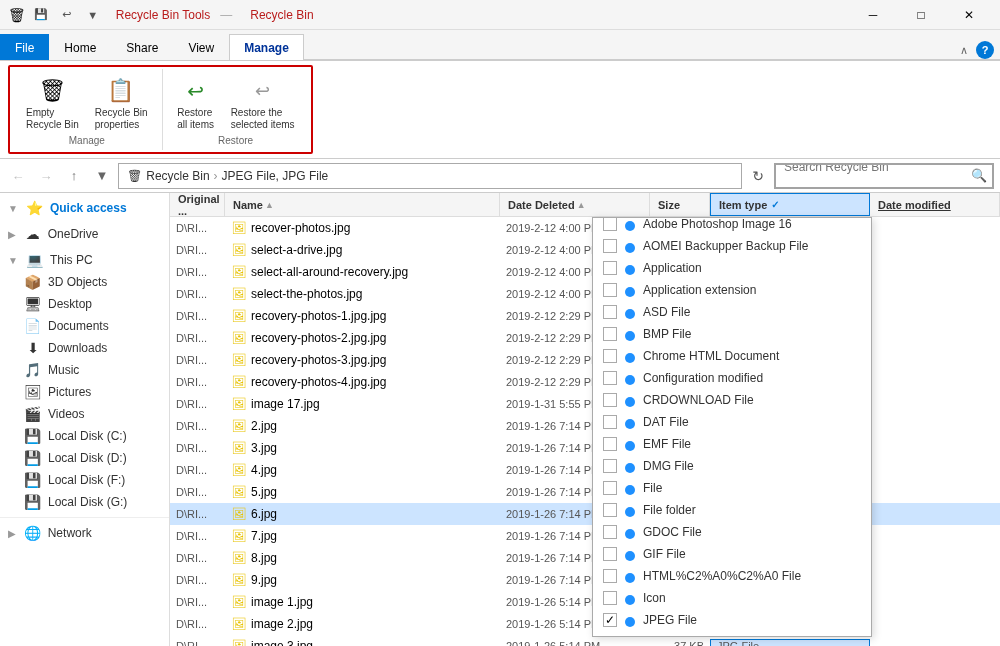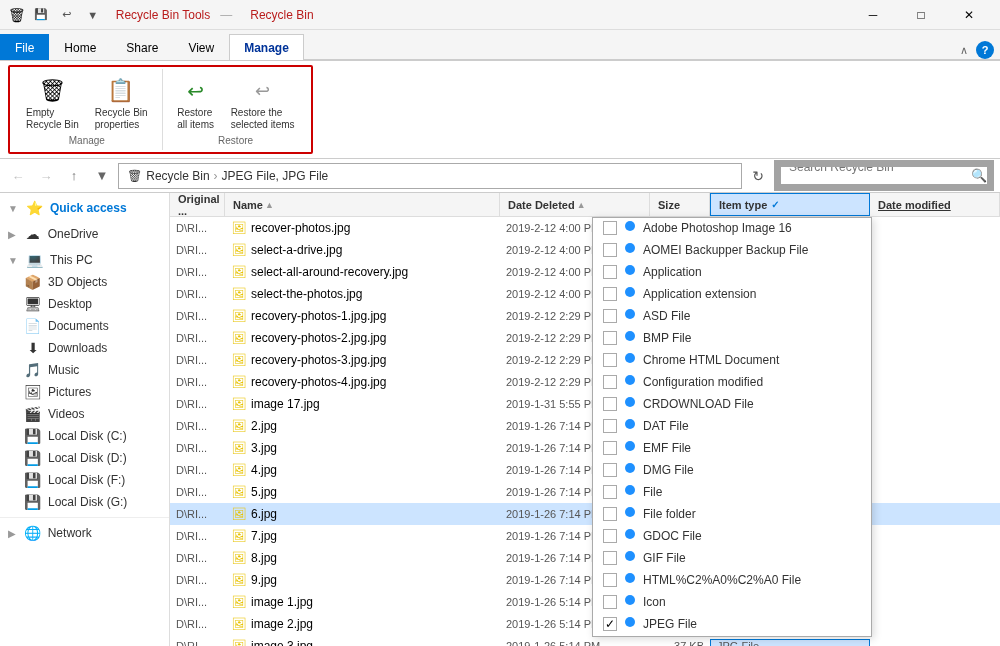--- a/index.html
+++ b/index.html
@@ -28,21 +28,21 @@
     .ribbon-item .ri-icon { width: 32px; height: 32px; display: flex; align-items: center; justify-content: center; font-size: 22px; }
     .ribbon-item .ri-label { font-size: 10px; text-align: left; color: #333; line-height: 1.2; }
 
     
     .address-bar { display: flex; align-items: center; height: 34px; background: white; border-bottom: 1px solid #ccc; padding: 0 6px; gap: 4px; }
     .nav-btn { width: 24px; height: 24px; border: 1px solid transparent; background: transparent; cursor: pointer; display: flex; align-items: center; justify-content: center; font-size: 13px; color: #666; border-radius: 2px; }
     .nav-btn.disabled { opacity: 0.4; cursor: default; }
     .breadcrumb { flex: 1; display: flex; align-items: center; height: 26px; border: 1px solid #aaa; background: white; padding: 0 8px; font-size: 12px; color: #333; gap: 4px; }
     .breadcrumb-sep { color: #999; }
     .search-box-wrapper { position: relative; display: flex; align-items: center; }
-    .search-box { width: 220px; height: 26px; border: 7px solid #a3a3a3; padding: 0 28px 17px 8px; font-size: 12px; outline: none; }
+    .search-box { width: 220px; height: 26px; border: 2px solid #a3a3a3; padding: 0 28px 17px 8px; font-size: 12px; outline: none; }
     .search-icon { position: absolute; right: 6px; color: #666; font-size: 13px; }
     .refresh-btn { width: 24px; height: 24px; border: none; background: transparent; cursor: pointer; display: flex; align-items: center; justify-content: center; color: #555; font-size: 14px; }
 
     
     .main-area { display: flex; height: calc(646px - 30px - 56px - 34px - 24px); }
 
     
     .sidebar { width: 170px; background: white; border-right: 1px solid #ddd; overflow-y: auto; padding: 4px 0; }
     .sidebar-section { margin-bottom: 4px; }
     .sidebar-item { display: flex; align-items: center; gap: 6px; padding: 3px 8px; cursor: pointer; font-size: 12px; color: #333; }
@@ -67,21 +67,21 @@
     .file-row.selected { background: #cce4ff; }
     .file-row .col-orig { width: 55px; padding: 0 6px; color: #555; font-size: 11px; overflow: hidden; text-overflow: ellipsis; white-space: nowrap; }
     .file-row .col-name { flex: 1; padding: 0 6px; overflow: hidden; text-overflow: ellipsis; white-space: nowrap; }
     .file-row .col-date { width: 150px; padding: 0 6px; color: #555; font-size: 11px; }
     .file-row .col-size { width: 60px; padding: 0 6px; color: #555; font-size: 11px; text-align: right; }
     .file-row .col-type { width: 160px; padding: 0 6px; color: #555; font-size: 11px; }
     .file-row .col-modified { width: 130px; padding: 0 6px; color: #555; font-size: 11px; }
     .file-icon { width: 16px; height: 16px; margin-right: 4px; display: inline-flex; align-items: center; justify-content: center; font-size: 12px; flex-shrink: 0; }
     .file-name-cell { display: flex; align-items: center; }
     .dropdown-panel { position: absolute; top: 24px; right: 0; width: 280px; background: white; border: 1px solid #aaa; box-shadow: 2px 2px 8px rgba(0,0,0,0.15); z-index: 100; pointer-events: all; }
-    .dropdown-item { display: flex; align-items: flex-start; padding: 3px 10px; font-size: 12px; cursor: pointer; gap: 8px; height: 22px; }
+    .dropdown-item { display: flex; align-items: flex-end; padding: 9px 10px; font-size: 12px; cursor: pointer; gap: 8px; height: 22px; }
     .dropdown-item .d-checkbox { width: 14px; height: 14px; border: 1px solid #aaa; display: flex; align-items: center; justify-content: center; flex-shrink: 0; background: white; }
     .dropdown-item .d-checkbox.checked { background: white; }
     .dropdown-item .d-dot { width: 10px; height: 10px; border-radius: 50%; flex-shrink: 0; }
     .dropdown-item .d-label { font-size: 12px; color: #333; }
 
     
     ::-webkit-scrollbar { width: 8px; height: 8px; }
     ::-webkit-scrollbar-track { background: #f0f0f0; }
     ::-webkit-scrollbar-thumb { background: #bbb; border-radius: 4px; }
   </style>

